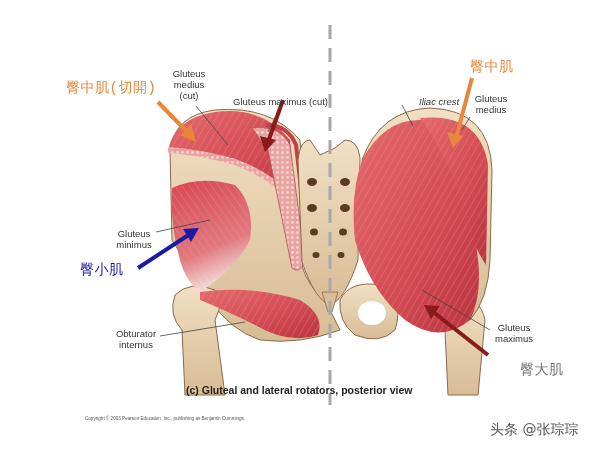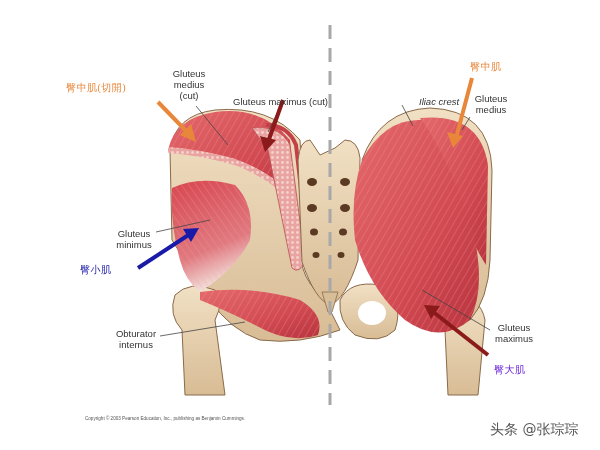--- a/index.html
+++ b/index.html
@@ -3,21 +3,21 @@
 <meta charset="utf-8">
 <style>
   html, body { margin: 0; padding: 0; background: #ffffff; }
   body { width: 600px; height: 450px; position: relative; overflow: hidden;
          font-family: "Liberation Sans", sans-serif; }
   .canvas { position: absolute; left: 0; top: 0; width: 600px; height: 352px; }
   .label { position: absolute; color: #333333; font-size: 9.5px; line-height: 11px;
            text-align: center; font-family: "Liberation Sans", sans-serif; }
   .label.left { text-align: center; }
   .label.italic { font-style: italic; margin-left: 48px; }
-  .cn { position: absolute; font-family: Liberation Serif, serif; font-size: 10px;
+  .cn { position: absolute; font-family: Liberation Mono, monospace; font-size: 14px;
         line-height: 16px; white-space: nowrap; letter-spacing: 0.5px; }
   .caption { position: absolute; left: 186px; top: 384px; font-size: 10.5px; font-weight: bold;
              color: #222222; white-space: nowrap; font-family: "Liberation Sans", sans-serif; }
   .copyright { position: absolute; left: 85px; top: 416px; font-size: 4.6px; color: #555555;
                white-space: nowrap; font-family: "Liberation Sans", sans-serif; }
   .watermark { position: absolute; left: 490px; top: 421px; font-size: 14px; color: #555555;
                white-space: nowrap; font-family: "DejaVu Sans", sans-serif; }
 </style>
 </head>
 <body>
@@ -152,18 +152,19 @@
   </div>
   <div class="label" style="left:492px; top:322px; width:44px;">
     <div>Gluteus</div>
     <div>maximus</div>
   </div>
 
   
   <div class="cn" style="left:66px; top:80px; color:#e8873a;">臀中肌(切開)</div>
   <div class="cn" style="left:470px; top:59px; color:#e8873a;">臀中肌</div>
   <div class="cn" style="left:80px; top:262px; color:#1a1aa8;">臀小肌</div>
-  <div class="cn" style="left:494px; top:362px; color:#6d28d9;">臀大肌</div>
+  <div class="cn" style="left:520px; top:362px; color:#737373;">臀大肌</div>
 
   
+  <div class="caption">(c) Gluteal and lateral rotators, posterior view</div>
   <div class="copyright">Copyright © 2003 Pearson Education, Inc., publishing as Benjamin Cummings.</div>
   <div class="watermark">头条 @张琮琮</div>
 </div>
 
 </body></html>

